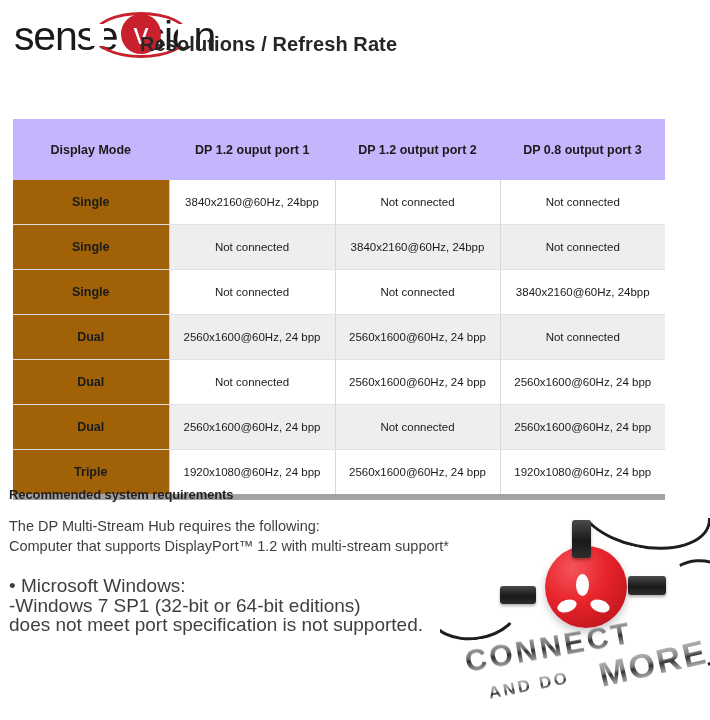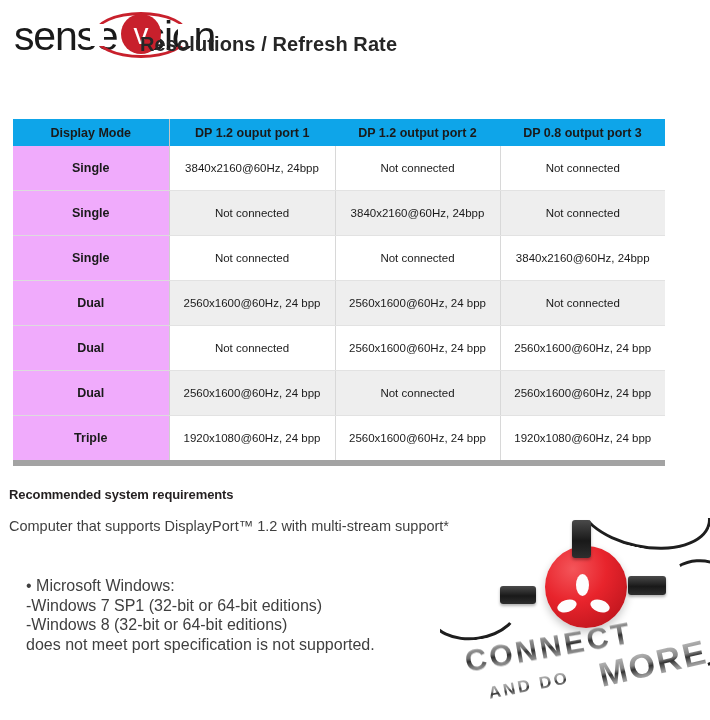--- a/index.html
+++ b/index.html
@@ -70,44 +70,44 @@
     border-collapse:collapse;width:652px;
     table-layout:fixed;
     font-size:11.5px;
   }
   table.spec col.c1{width:156px;}
   table.spec col.c2{width:166px;}
   table.spec col.c3{width:165px;}
   table.spec col.c4{width:165px;}
 
   table.spec thead th{
-    background:#0ea5e9;
+    background:#c4b5fd;
     color:#1a1a1a;
     font-weight:bold;
     font-size:12.5px;
     height:27px;
-    padding:0 2px;
+    padding:17px 2px;
     text-align:center;
     border:none;
     vertical-align:middle;
   }
   table.spec thead th.h1{border-right:1px solid #c6c6c6;}
 
   table.spec tbody td{
     text-align:center;
     vertical-align:middle;
     padding:9px 6px;
     line-height:15px;
     height:26px;
     border-right:1px solid #d8d8d8;
     border-bottom:1px solid #e2e2e2;
     color:#1a1a1a;
   }
   table.spec tbody td.mode{
-    background:#f0abfc;
+    background:#a16207;
     font-weight:bold;
     font-size:12.5px;
     border-right:1px solid #cfcfcf;
     border-bottom:1px solid #dcdcdc;
   }
   table.spec tbody tr td:last-child{border-right:none;}
   table.spec tbody tr.odd td.val{background:#ffffff;}
   table.spec tbody tr.even td.val{background:#eeeeee;}
   table.spec tbody tr:last-child td{border-bottom:6px solid #a3a3a3;}
 
@@ -116,22 +116,22 @@
     position:absolute;left:9px;top:487px;
     font-size:13px;font-weight:bold;color:#231f20;
     letter-spacing:-0.1px;white-space:nowrap;
   }
   .req-intro{
     position:absolute;left:9px;top:517px;
     font-size:14.5px;line-height:19.5px;color:#3f3f3f;
     white-space:nowrap;
   }
   .req-list{
-    position:absolute;left:26px;top:576px;
-    font-size:16px;line-height:19.5px;color:#3f3f3f;
+    position:absolute;left:9px;top:576px;
+    font-size:19px;line-height:19.5px;color:#3f3f3f;
     white-space:nowrap;
   }
 
   
   .photo{
     position:absolute;left:440px;top:518px;width:270px;height:202px;
     overflow:hidden;
   }
   .hub-body{
     position:absolute;left:105px;top:28px;width:82px;height:82px;
@@ -288,27 +288,27 @@
         <td class="val">2560x1600@60Hz, 24 bpp</td>
         <td class="val">1920x1080@60Hz, 24 bpp</td>
       </tr>
     </tbody>
   </table>
 </div>
 
 <div class="req-heading">Recommended system requirements</div>
 
 <div class="req-intro">
+  <div>The DP Multi-Stream Hub requires the following:</div>
   <div>Computer that supports DisplayPort™ 1.2 with multi-stream support*</div>
 </div>
 
 <div class="req-list">
   <div>• Microsoft Windows:</div>
   <div>-Windows 7 SP1 (32-bit or 64-bit editions)</div>
-  <div>-Windows 8 (32-bit or 64-bit editions)</div>
   <div>  does not meet port specification is not supported.</div>
 </div>
 
 <div class="photo">
   <div class="cable c-top"></div>
   <div class="cable c-right"></div>
   <div class="cable c-left"></div>
 
   <div class="hub-body"></div>
   <div class="hub-gap-top"></div>

